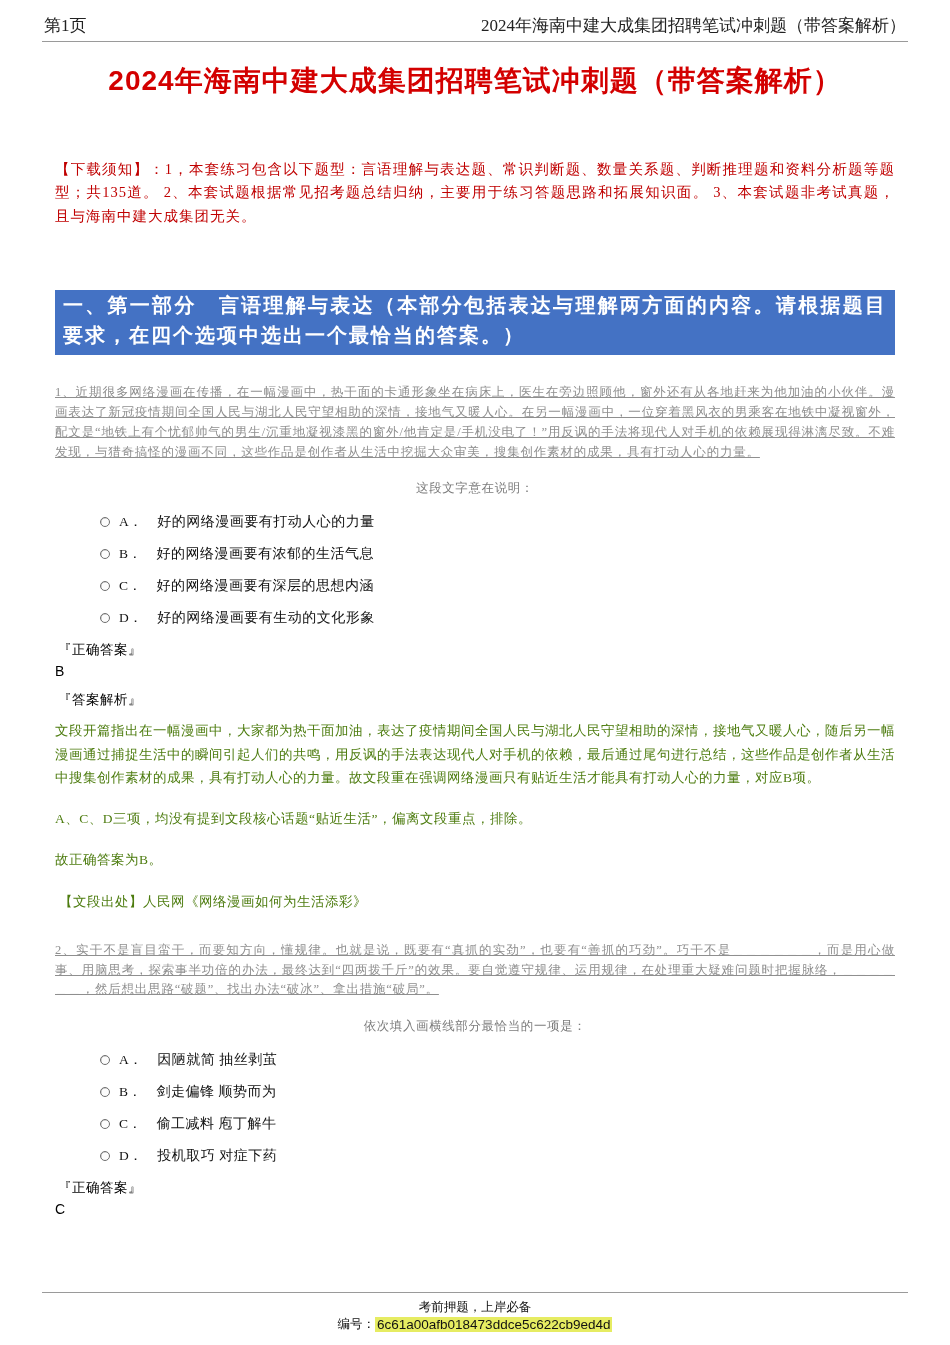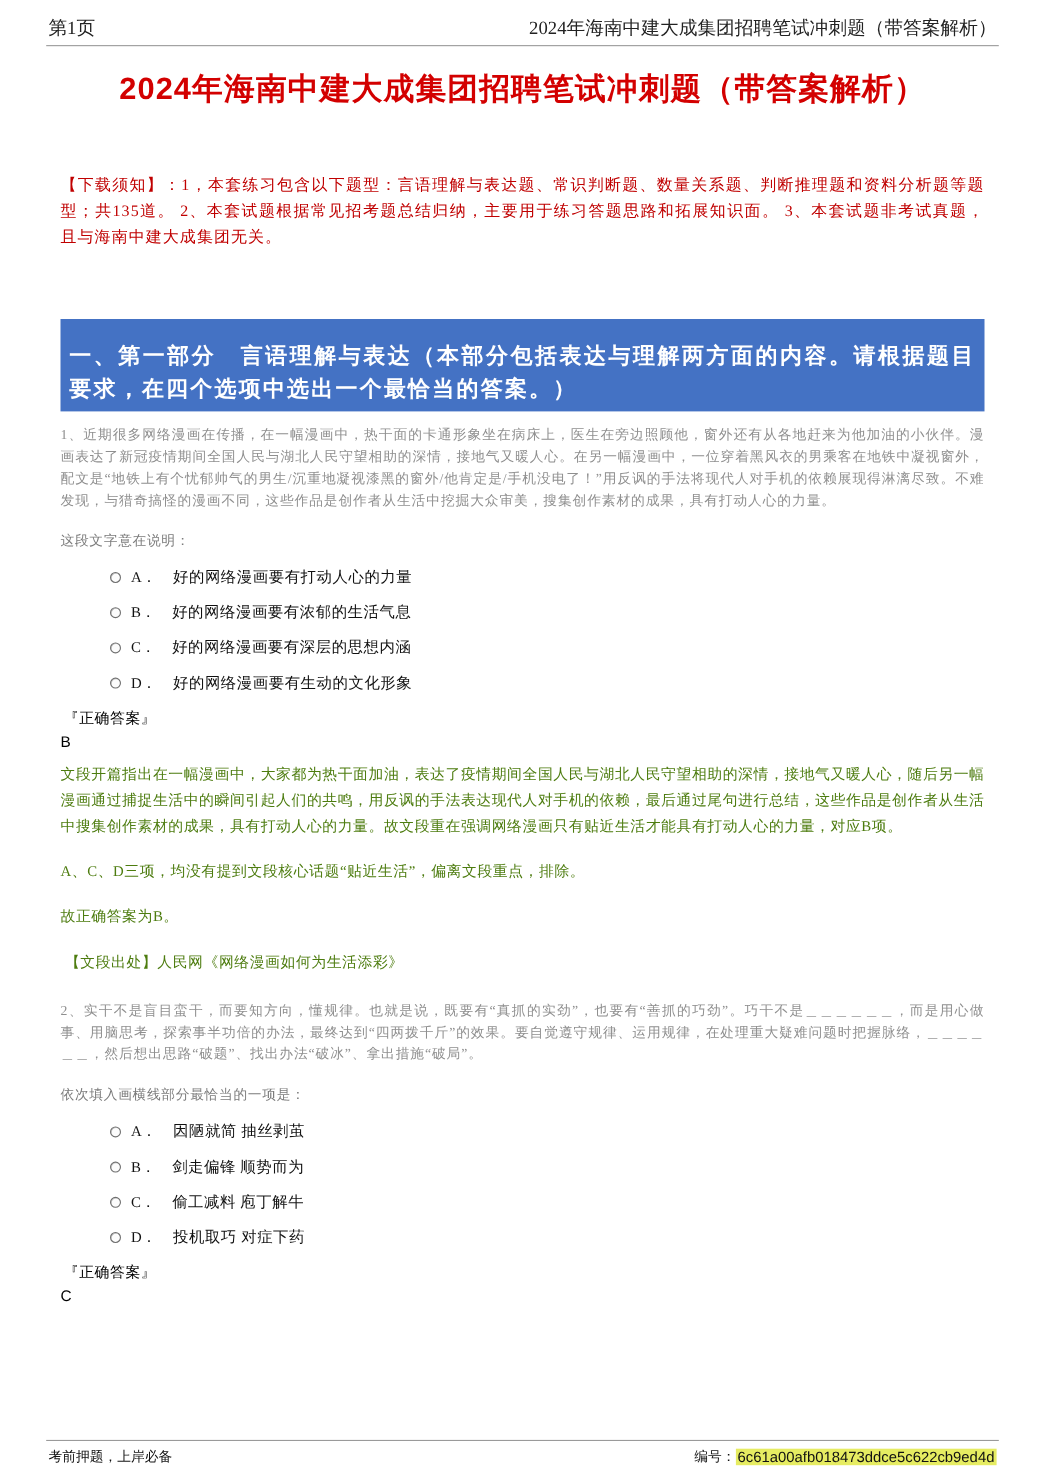--- a/index.html
+++ b/index.html
@@ -36,38 +36,40 @@
     text-align:justify;
   }
   .section-heading {
     margin:62px 55px 0 55px;
     background:#4472c4;
     color:#ffffff;
     font-size:20px;
     font-weight:bold;
     letter-spacing:2px;
     line-height:1.5;
-    padding:19px 8px 5px 8px;
+    padding:0 8px 5px 8px;
     text-align:justify;
     font-family:"Liberation Sans", sans-serif;
   }
   .content { margin:0 55px; }
   .stem {
-    margin-top:12px;
+    margin-top:28px;
     color:#8f8f8f;
     font-size:12.5px;
     letter-spacing:0.8px;
     line-height:1.58;
     text-align:justify;
+    text-decoration:underline;
   }
   .prompt {
     margin-top:18px;
     color:#7c7c7c;
     font-size:12.5px;
     letter-spacing:0.6px;
+    text-align:center;
   }
   .options { margin-top:16px; }
   .option { display:flex; align-items:center; margin:0 0 14px 45px; }
   .radio {
     width:10px; height:10px;
     border:1px solid #6f6f6f;
     border-radius:50%;
     background:#fcfcfc;
     box-shadow:inset 0.5px 0.5px 0.5px rgba(0,0,0,0.25);
     margin-right:9px;
@@ -88,21 +90,21 @@
   }
   .analysis.gap { margin-top:18px; }
   .source { padding-left:4px; }
   .q2 { margin-top:24px; }
   .page-footer {
     position:absolute;
     left:42px; right:42px; bottom:12px;
     border-top:1px solid #9a9a9a;
     padding:6px 2px 0 2px;
     display:flex; justify-content:space-between; align-items:center;
-    font-size:12.5px; color:#111;
+    font-size:12.5px; color:#111;flex-direction:column;
   }
   .footer-right { display:flex; align-items:center; }
   .code-highlight {
     background:#e6ec62;
     font-size:13.5px;
     padding:0 2px;
     font-family:"Liberation Sans", sans-serif;
   }
 </style>
 </head>
@@ -143,20 +145,21 @@
       </div>
       <div class="option">
         <span class="radio"></span>
         <span class="opt-label">D．</span>
         <span class="opt-text">好的网络漫画要有生动的文化形象</span>
       </div>
     </div>
 
     <p class="ans-label">『正确答案』</p>
     <p class="ans-value">B</p>
+    <p class="ans-label">『答案解析』</p>
 
     <p class="analysis">文段开篇指出在一幅漫画中，大家都为热干面加油，表达了疫情期间全国人民与湖北人民守望相助的深情，接地气又暖人心，随后另一幅漫画通过捕捉生活中的瞬间引起人们的共鸣，用反讽的手法表达现代人对手机的依赖，最后通过尾句进行总结，这些作品是创作者从生活中搜集创作素材的成果，具有打动人心的力量。故文段重在强调网络漫画只有贴近生活才能具有打动人心的力量，对应B项。</p>
     <p class="analysis gap">A、C、D三项，均没有提到文段核心话题“贴近生活”，偏离文段重点，排除。</p>
     <p class="analysis gap">故正确答案为B。</p>
     <p class="analysis gap source">【文段出处】人民网《网络漫画如何为生活添彩》</p>
   </section>
 
   <section class="q2">
     <p class="stem">2、实干不是盲目蛮干，而要知方向，懂规律。也就是说，既要有“真抓的实劲”，也要有“善抓的巧劲”。巧干不是＿＿＿＿＿＿，而是用心做事、用脑思考，探索事半功倍的办法，最终达到“四两拨千斤”的效果。要自觉遵守规律、运用规律，在处理重大疑难问题时把握脉络，＿＿＿＿＿＿，然后想出思路“破题”、找出办法“破冰”、拿出措施“破局”。</p>
     <p class="prompt">依次填入画横线部分最恰当的一项是：</p>

